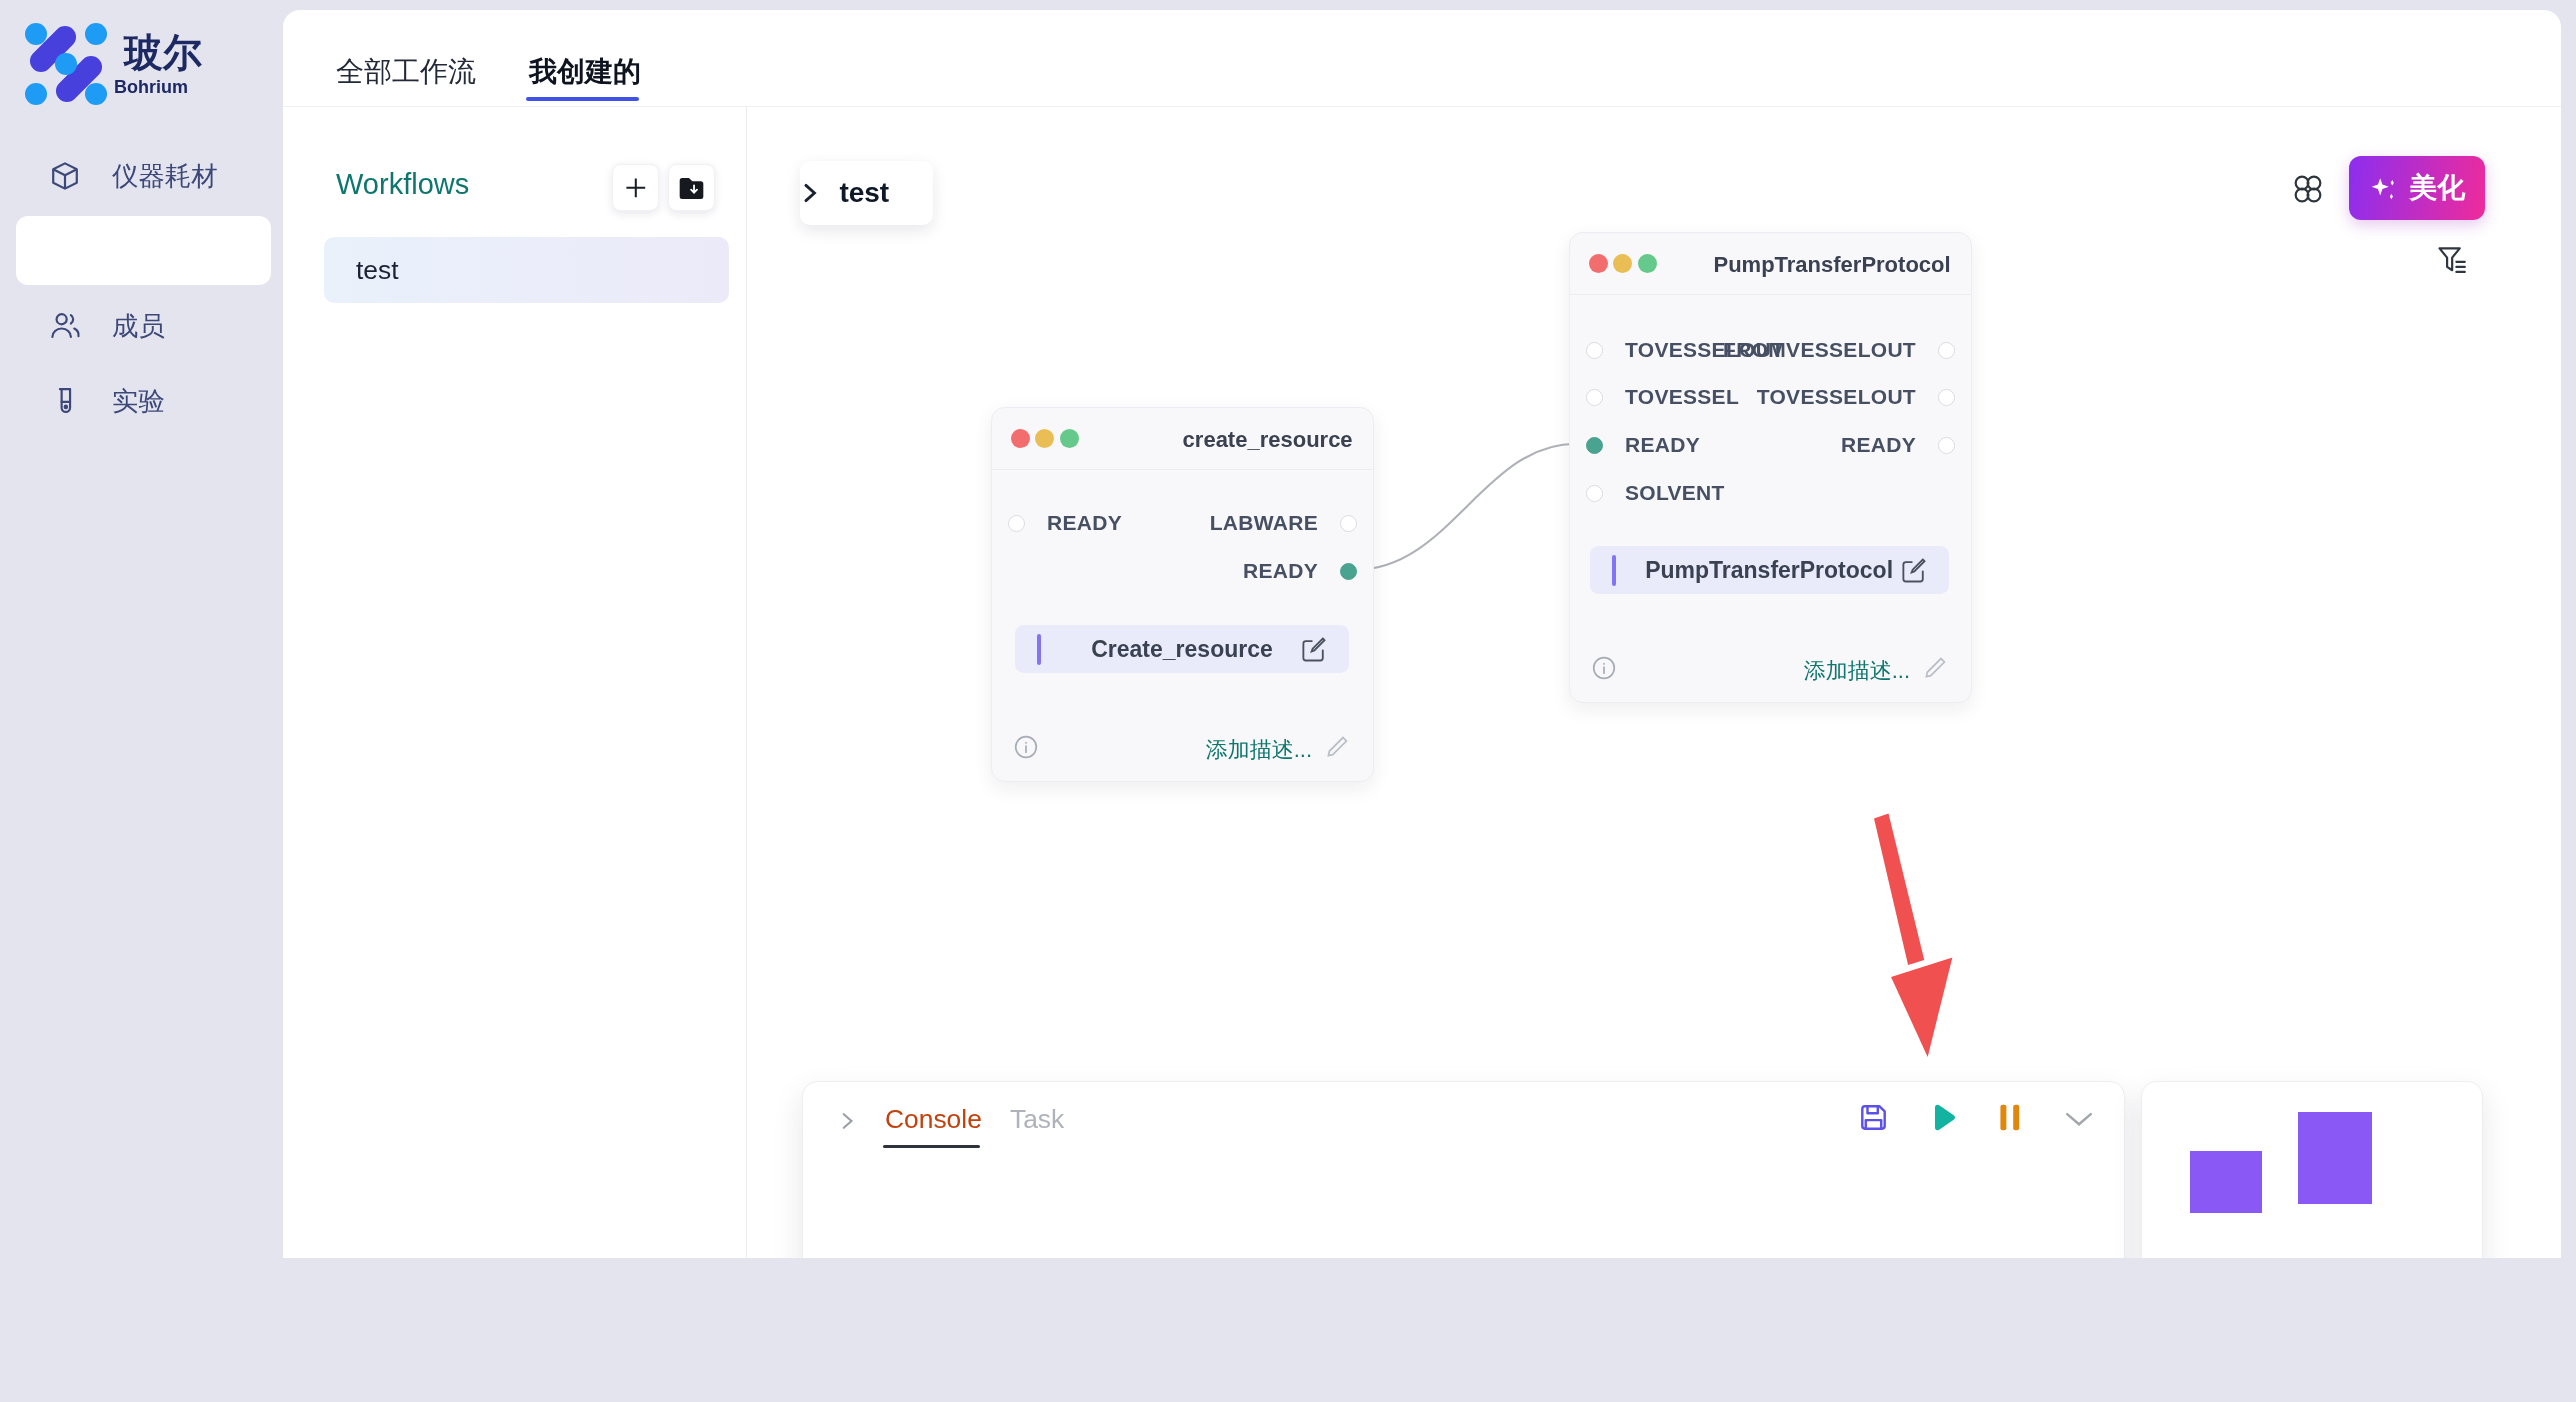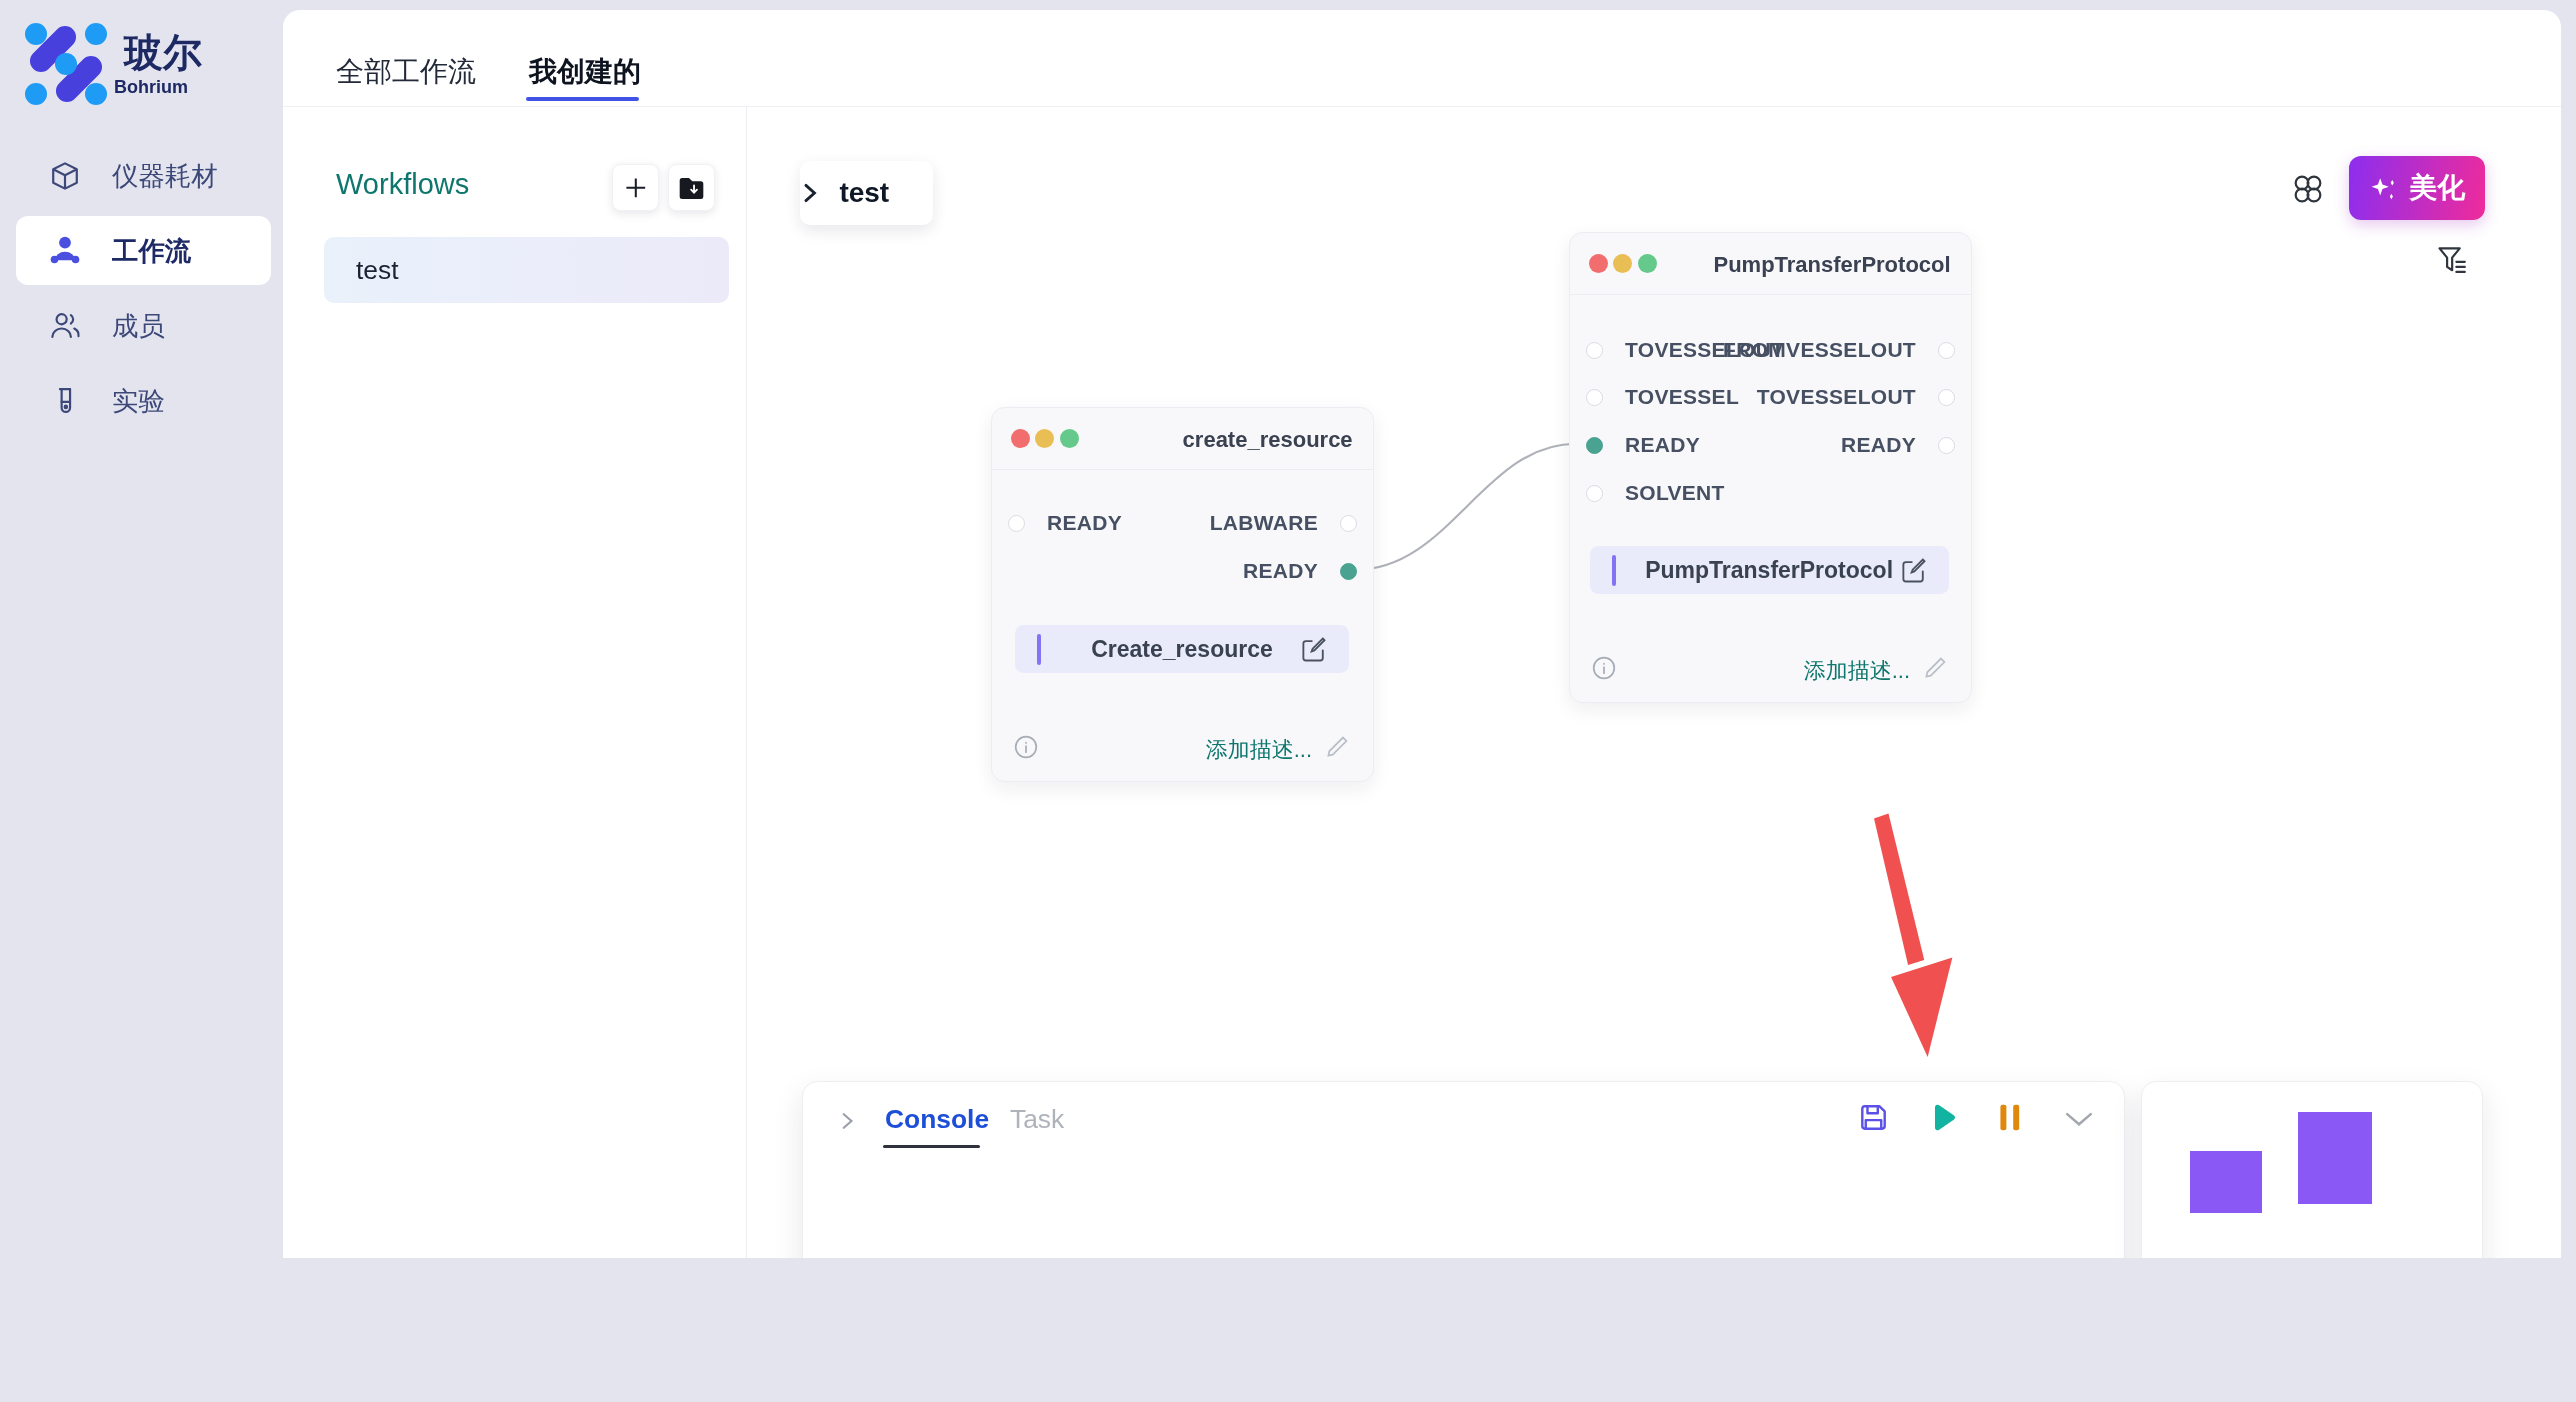--- a/index.html
+++ b/index.html
@@ -71,21 +71,21 @@
 
   #beautify-btn{left:2349px;top:156px;width:136px;height:64px;border-radius:12px;
                 background:linear-gradient(100deg,#8C2EEF,#EF2B9B);display:flex;align-items:center;justify-content:center;gap:9.4px;cursor:pointer;
                 box-shadow:0 5.1px 15.3px rgba(160,40,190,.25);}
   #beautify-btn .blab{font-size:28px;font-weight:700;color:#fff;}
 
   
   #console{left:802px;top:1081px;width:1321px;height:253px;border-radius:15.3px;background:#fff;
            border:0.9px solid #EDEEF2;box-shadow:0 12px 31px rgba(25,31,54,.10);}
   .con-tab{position:absolute;top:22px;font-size:26.4px;cursor:pointer;}
-  .con-tab.active{color:#1d4ed8;font-weight:700;}
+  .con-tab.active{color:#c2410c;font-weight:400;}
   .con-tab.idle{color:#AEB2BA;font-weight:400;}
   #con-underline{left:80px;top:63px;width:97px;height:3.4px;border-radius:1.7px;background:#2E333B;}
   .con-ic{position:absolute;cursor:pointer;}
 
   
   #minimap{left:2141px;top:1081px;width:340px;height:253px;border-radius:15.3px;background:#fff;
            border:0.9px solid #EDEEF2;box-shadow:0 12px 31px rgba(25,31,54,.10);}
   .mini-rect{position:absolute;background:#8A58F4;}
 
   #scroll-strip{left:2561px;top:0;width:15.3px;height:1402px;background:#E4E4EF;}
@@ -113,29 +113,20 @@
 
     <div class="nav-item abs" style="top:141px;">
       <svg class="nicon" viewBox="0 0 38 38" fill="none" stroke="#3C4878" stroke-width="2.6" stroke-linejoin="round">
         <path d="M19 4 L33 11 L33 27 L19 34 L5 27 L5 11 Z"></path>
           <path d="M5 11 L19 18 L33 11"></path>
           <path d="M19 18 L19 34"></path>
       </svg>
       <span class="nlabel">仪器耗材</span>
     </div>
 
-    <div class="nav-item abs active" style="top:216px;">
-      <svg class="nicon" viewBox="0 0 38 38" fill="#4A4FE0">
-        <circle cx="19" cy="9" r="7"></circle>
-          <path d="M7 30 a12 10 0 0 1 24 0 Z"></path>
-          <circle cx="6.5" cy="29" r="4.5"></circle>
-          <circle cx="31.5" cy="29" r="4.5"></circle>
-      </svg>
-      <span class="nlabel">工作流</span>
-    </div>
 
     <div class="nav-item abs" style="top:291px;">
       <svg class="nicon" viewBox="0 0 38 38" fill="none" stroke="#3C4878" stroke-width="2.6" stroke-linecap="round">
         <circle cx="15" cy="11" r="6"></circle>
           <path d="M4 32 a11 10 0 0 1 22 0"></path>
           <path d="M26 6 a6 6 0 0 1 0 10"></path>
           <path d="M30 22 a10 9 0 0 1 5 9"></path>
       </svg>
       <span class="nlabel">成员</span>
     </div>

